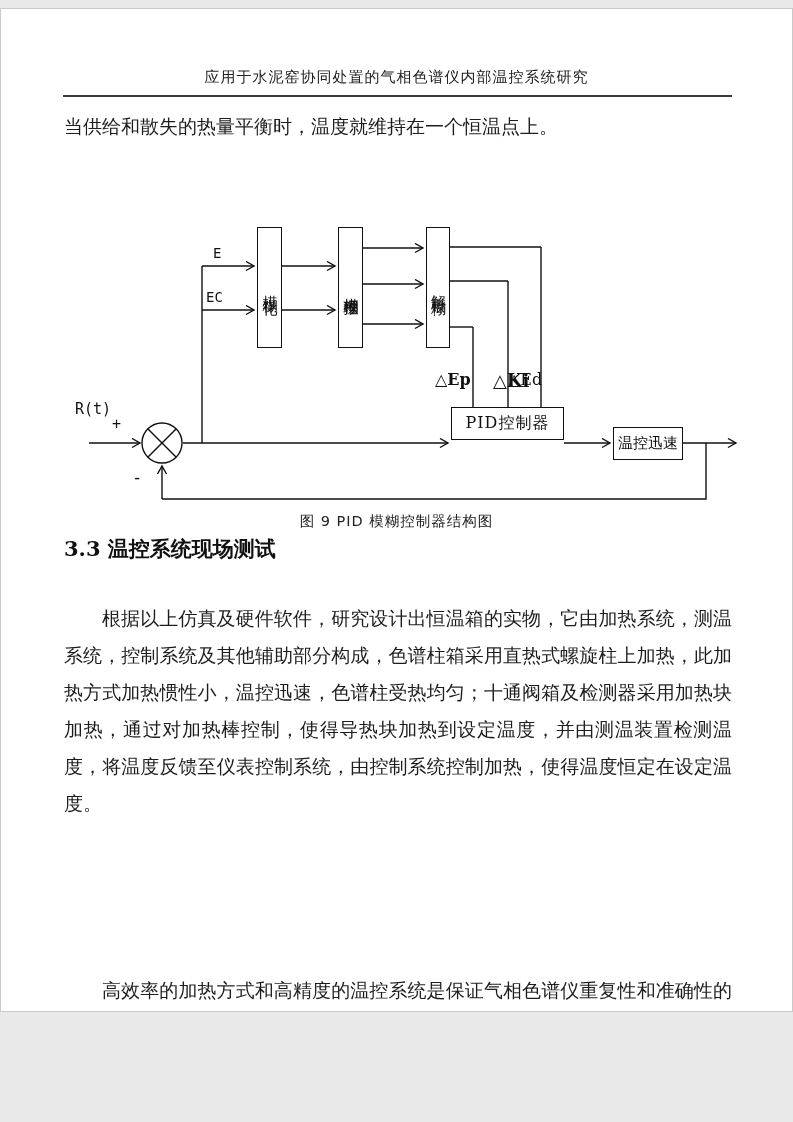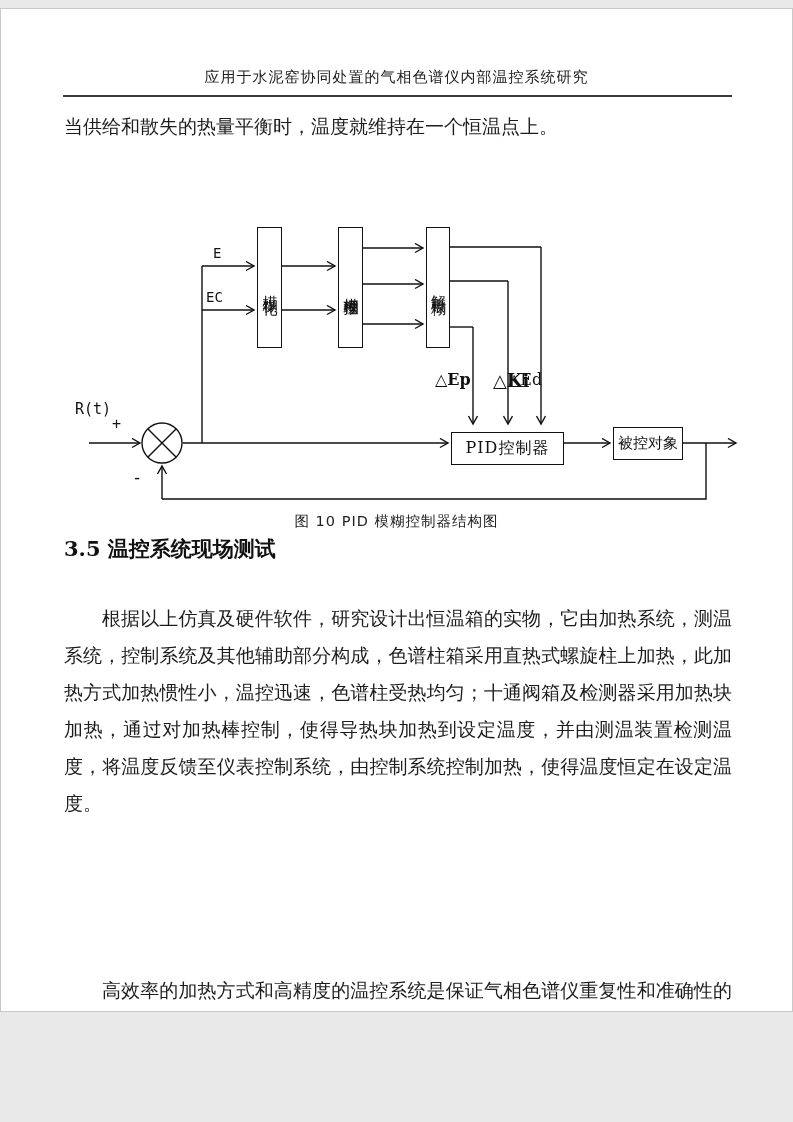--- a/index.html
+++ b/index.html
@@ -125,40 +125,40 @@
 
     <div class="dbox" style="left:256px;top:218px;width:25px;height:121px;">
         <span class="vtext">模糊化</span>
       </div>
     <div class="dbox" style="left:337px;top:218px;width:25px;height:121px;">
         <span class="vtext" style="letter-spacing:1px;">模糊推理</span>
       </div>
     <div class="dbox" style="left:425px;top:218px;width:24px;height:121px;">
         <span class="vtext">解模糊</span>
       </div>
-    <div class="dbox" style="left:450px;top:423px;width:113px;height:33px;">
+    <div class="dbox" style="left:450px;top:398px;width:113px;height:33px;">
         <span class="htext">PID控制器</span>
       </div>
     <div class="dbox" style="left:612px;top:418px;width:70px;height:33px;">
-        <span class="htext" style="font-size:15px;letter-spacing:0;">被控对象</span>
+        <span class="htext" style="font-size:15px;letter-spacing:0;">温控迅速</span>
       </div>
 
     <div class="dlabel mono" style="left:74px;top:391px;font-size:15px;">R(t)</div>
     <div class="dlabel mono" style="left:111px;top:406px;font-size:15px;">+</div>
     <div class="dlabel mono" style="left:131px;top:458px;font-size:17px;">-</div>
     <div class="dlabel mono" style="left:212px;top:236px;font-size:14px;">E</div>
     <div class="dlabel mono" style="left:205px;top:280px;font-size:14px;">EC</div>
     <div class="dlabel" style="left:434px;top:361px;font-size:16px;font-weight:600;">△Ep</div>
     <div class="dlabel" style="left:492px;top:361px;font-size:18px;font-weight:600;">△Ki</div>
     <div class="dlabel" style="left:507px;top:361px;font-size:16px;font-weight:400;">△Ed</div>
   </div>
 
-  <div class="abs fig-caption">图 10  PID 模糊控制器结构图</div>
+  <div class="abs fig-caption">图 9  PID 模糊控制器结构图</div>
 
-  <div class="abs sec-heading" style="top:526px;">3.5 温控系统现场测试</div>
+  <div class="abs sec-heading" style="top:526px;">3.3 温控系统现场测试</div>
   <div class="abs body-par indent" style="top:591px;">根据以上仿真及硬件软件，研究设计出恒温箱的实物，它由加热系统，测温系统，控制系统及其他辅助部分构成，色谱柱箱采用直热式螺旋柱上加热，此加热方式加热惯性小，温控迅速，色谱柱受热均匀；十通阀箱及检测器采用加热块加热，通过对加热棒控制，使得导热块加热到设定温度，并由测温装置检测温度，将温度反馈至仪表控制系统，由控制系统控制加热，使得温度恒定在设定温度。</div>
 
   <div class="abs body-par indent" style="top:963px;">高效率的加热方式和高精度的温控系统是保证气相色谱仪重复性和准确性的重要前置要求，本次成功研制出应用于气相色谱仪的高性能恒温箱，实物验证的</div>
 
   <div class="abs footer-rule"></div>
   <div class="abs footer-page">40</div>
   <div class="abs footer-issue">2021.No.3</div>
 
 </div>
 

